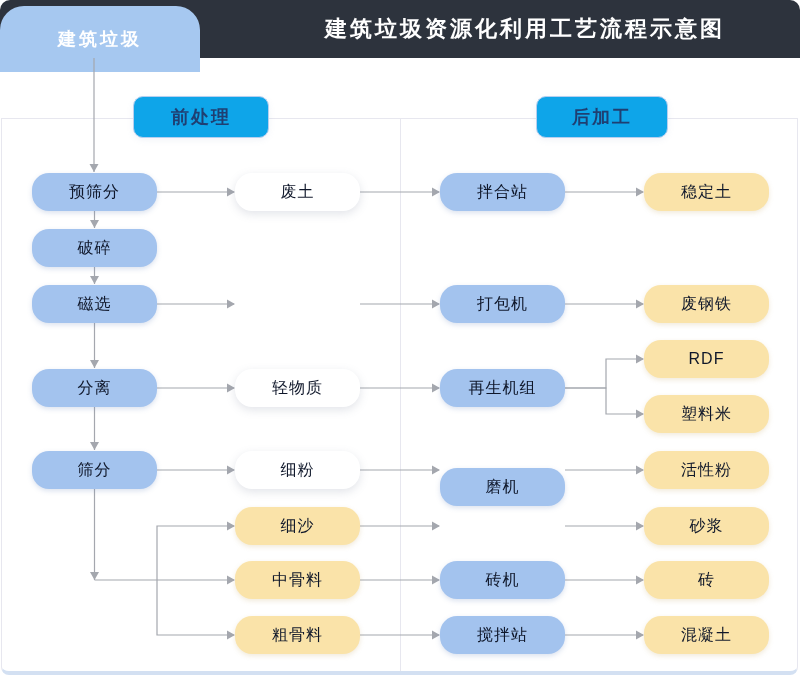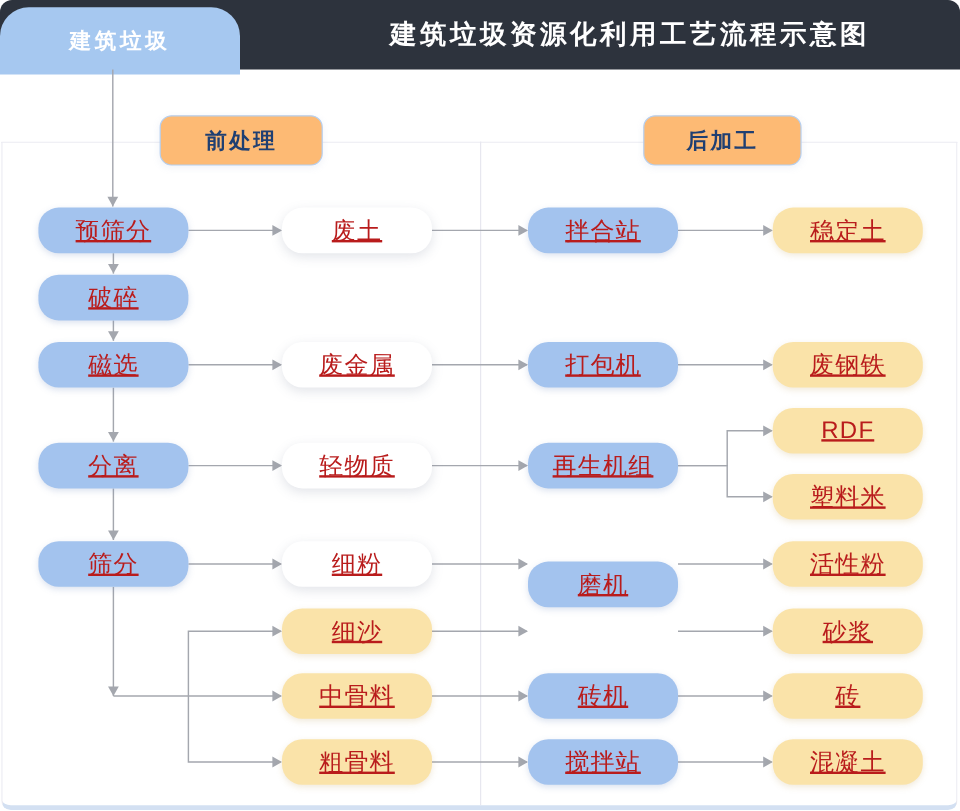--- a/index.html
+++ b/index.html
@@ -8,21 +8,21 @@
     font-family:"Liberation Sans","DejaVu Sans",sans-serif;
     background:#fff;
   }
   
   #header{
     position:absolute;left:0;top:0;width:800px;height:58px;
     background:var(--header-bg,#2d333d);
     border-radius:10px 10px 0 0;
   }
   #tab{
-    position:absolute;left:0;top:6px;width:200px;height:56px;
+    position:absolute;left:0;top:6px;width:200px;height:66px;
     background:var(--tab-bg,#a6c8f0);
     border-radius:24px 24px 0 0;
     display:flex;align-items:center;justify-content:center;
     color:#fff;font-size:18px;font-weight:bold;letter-spacing:3px;
   }
   #title{
     position:absolute;left:200px;top:0;width:600px;height:58px;
     display:flex;align-items:center;justify-content:center;
     color:#fff;font-size:22px;font-weight:bold;letter-spacing:3px;
     white-space:nowrap;
@@ -36,37 +36,37 @@
     border-radius:0 0 8px 8px;
     background:#fff;
   }
   #divider{
     position:absolute;left:400px;top:118px;width:1px;height:553px;
     background:var(--panel-border,#e7e7ef);
   }
   
   .section-label{
     position:absolute;top:96px;height:40px;
-    background:#fdba74;
+    background:#0ea5e9;
     border:1.5px solid var(--label-border,#b6cfef);
     border-radius:10px;
     display:flex;align-items:center;justify-content:center;
     color:var(--label-text,#1f3f72);font-size:18px;font-weight:bold;letter-spacing:2px;
     box-shadow:0 2px 6px rgba(140,160,200,.12);
     z-index:3;
   }
   #label-pre{left:133px;width:134px;}
   #label-post{left:536px;width:130px;}
   
   .node{
     position:absolute;width:125px;height:38px;
     display:flex;align-items:center;justify-content:center;
     border-radius:17px;
-    font-size:20px;font-weight:500;color:#b91c1c;letter-spacing:1px;
-    z-index:2;white-space:nowrap;text-decoration:underline;
+    font-size:16px;font-weight:500;color:#0f172a;letter-spacing:1px;
+    z-index:2;white-space:nowrap;
   }
   .node.blue{background:var(--blue-box,#a3c3ee);box-shadow:0 2px 5px rgba(110,140,190,.25);}
   .node.yellow{background:var(--yellow-box,#fae3a9);box-shadow:0 2px 5px rgba(190,160,90,.22);}
   .node.white{background:var(--white-box,#ffffff);box-shadow:0 3px 10px rgba(110,120,145,.20);}
   
   #edges{position:absolute;left:0;top:0;z-index:1;pointer-events:none;}
 </style>
 </head>
 <body>
 
@@ -146,21 +146,20 @@
       <polyline points="565,635 643,635" fill="none" stroke="#a4a7ae" stroke-width="1.2"></polyline>
       <polygon points="636,630.5 636,639.5 644,635" fill="#a4a7ae"></polygon>
     </svg>
 
 <div class="node blue" style="left: 32px; top: 173px;">预筛分</div>
     <div class="node blue" style="left: 32px; top: 229px;">破碎</div>
     <div class="node blue" style="left: 32px; top: 285px;">磁选</div>
     <div class="node blue" style="left: 32px; top: 369px;">分离</div>
     <div class="node blue" style="left: 32px; top: 451px;">筛分</div>
     <div class="node white" style="left: 235px; top: 173px;">废土</div>
-    <div class="node white" style="left: 235px; top: 285px;">废金属</div>
     <div class="node white" style="left: 235px; top: 369px; text-align: center;">轻物质</div>
     <div class="node white" style="left: 235px; top: 451px;">细粉</div>
     <div class="node yellow" style="left: 235px; top: 507px;">细沙</div>
     <div class="node yellow" style="left: 235px; top: 561px;">中骨料</div>
     <div class="node yellow" style="left: 235px; top: 616px;">粗骨料</div>
     <div class="node blue" style="left: 440px; top: 173px;">拌合站</div>
     <div class="node blue" style="left: 440px; top: 285px;">打包机</div>
     <div class="node blue" style="left: 440px; top: 369px;">再生机组</div>
     <div class="node blue" style="left: 440px; top: 468px;">磨机</div>
     <div class="node blue" style="left: 440px; top: 561px;">砖机</div>

